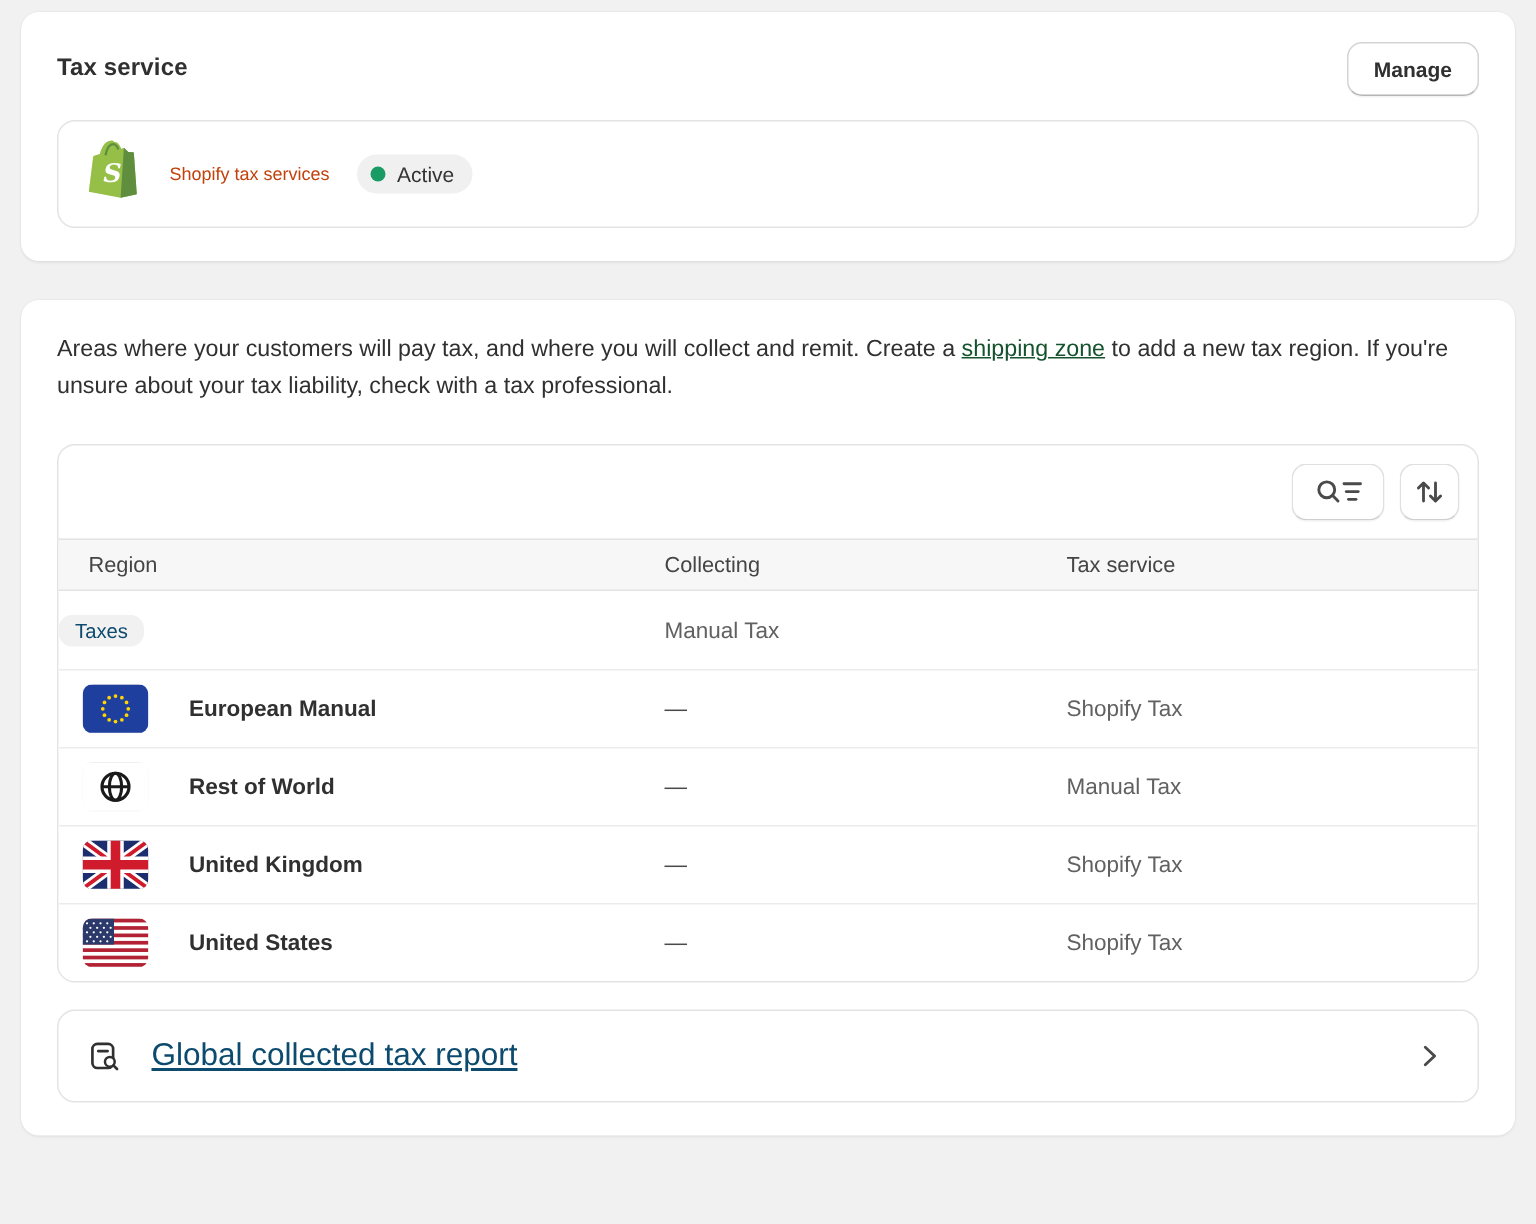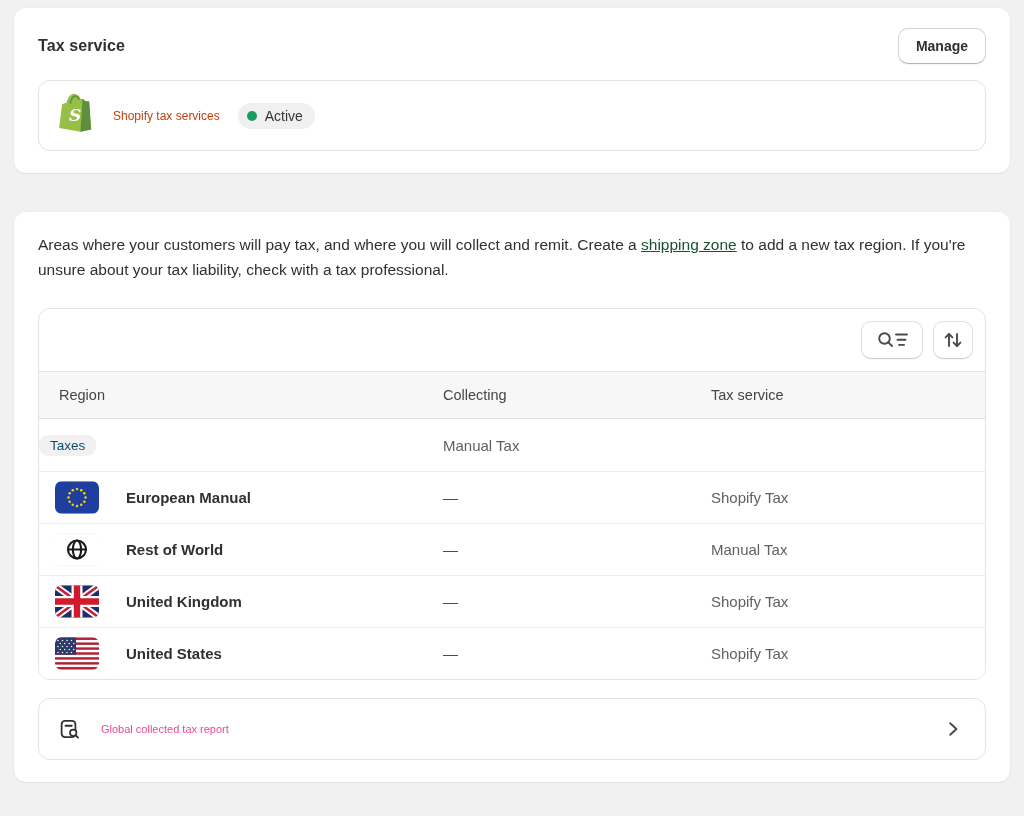--- a/index.html
+++ b/index.html
@@ -3,21 +3,21 @@
 <meta charset="utf-8">
 <style>
   * { margin:0; padding:0; box-sizing:border-box; }
   html,body { width:1024px; height:816px; }
   body {
     background:#f1f1f1;
     font-family:"Liberation Sans","DejaVu Sans",sans-serif;
     color:#303030;
     -webkit-font-smoothing:antialiased;
   }
-  .page { padding:8px 14px 18px; display:flex; flex-direction:column; gap:39px; }
+  .page { padding:8px 14px 18px; display:flex; flex-direction:column; gap:26px; }
 
   .card {
     background:#fff;
     border-radius:12px;
     box-shadow:0 1px 2px rgba(0,0,0,.06), 0 0 0 .5px rgba(0,0,0,.03);
     padding:20px 24px 22px;
   }
 
   
   .card-head { display:flex; align-items:center; justify-content:space-between; }
@@ -78,21 +78,21 @@
 
   .thead, .trow {
     display:grid;
     grid-template-columns:404px 268px 1fr;
     align-items:center;
   }
   .thead {
     background:#f7f7f7;
     border-top:1px solid #e3e3e3;
     border-bottom:1px solid #e3e3e3;
-    height:48px;
+    height:35px;
     font-size:14.5px; color:#454545;
   }
   .thead .col-region { padding-left:20px; }
   .trow { height:52px; background:#fff; cursor:pointer; }
   .trow + .trow { border-top:1px solid #ececec; }
   .cell-region { display:flex; align-items:center; gap:27px; padding-left:16px; }
   .flag {
     width:44px; height:33px; border-radius:7px; overflow:hidden; flex:0 0 auto;
     box-shadow:inset 0 0 0 1px rgba(0,0,0,.08);
     display:block; background:#fff;
@@ -112,21 +112,21 @@
   .report-row {
     margin-top:18px;
     border:1px solid #e3e3e3;
     border-radius:12px;
     height:62px;
     display:flex; align-items:center; gap:19px;
     padding:0 22px 0 20px;
     cursor:pointer;
     background:#fff;
   }
-  .report-label { font-size:11px; color:#ec4899; }
+  .report-label { font-size:21px; color:#0c4a6e;text-decoration:underline; }
   .report-chevron { margin-left:auto; display:flex; }
   .muted-stroke { stroke:#4a4a4a; }
 </style>
 </head>
 <body>
 
 <div class="page">
 
   <section class="card">
     <div class="card-head">

